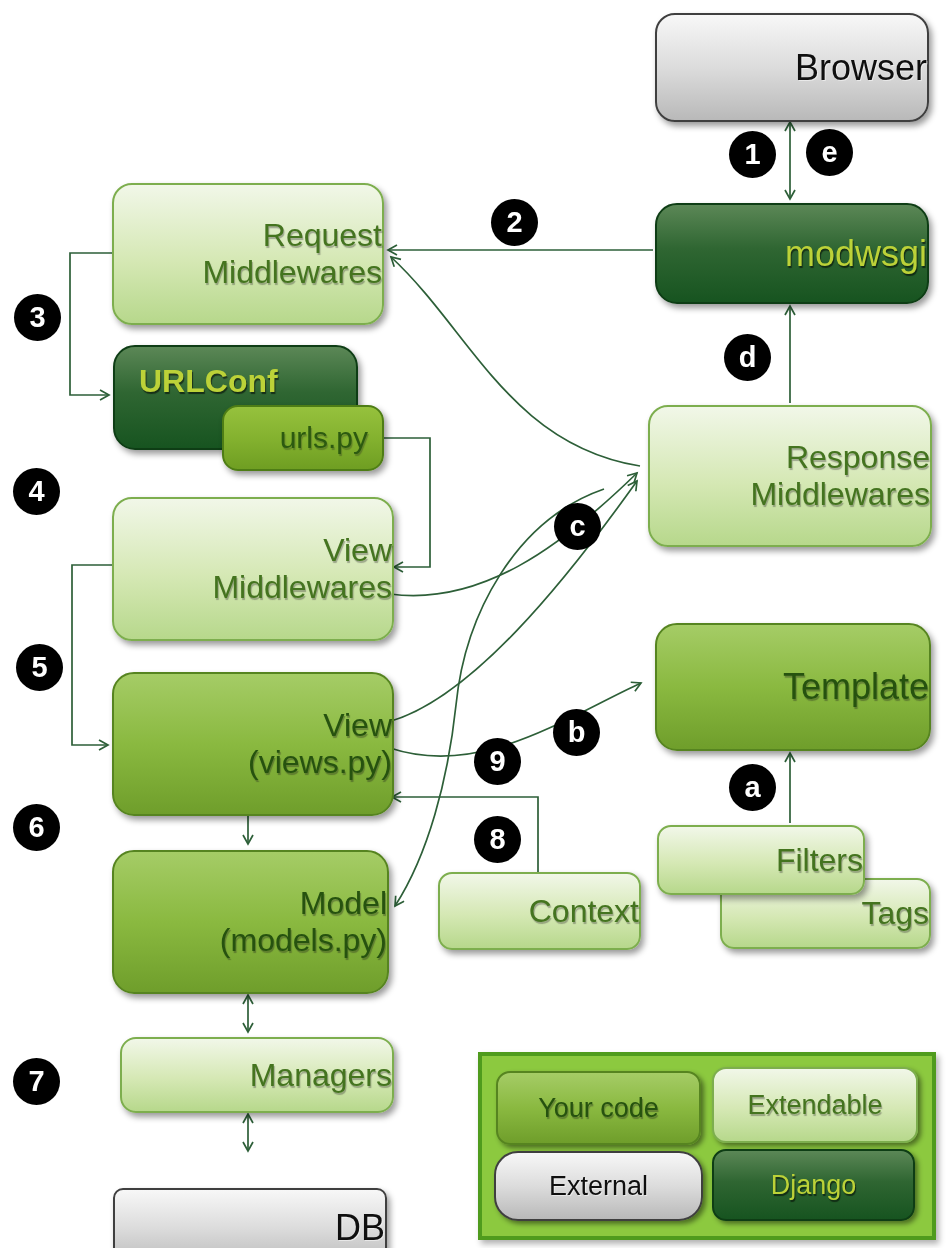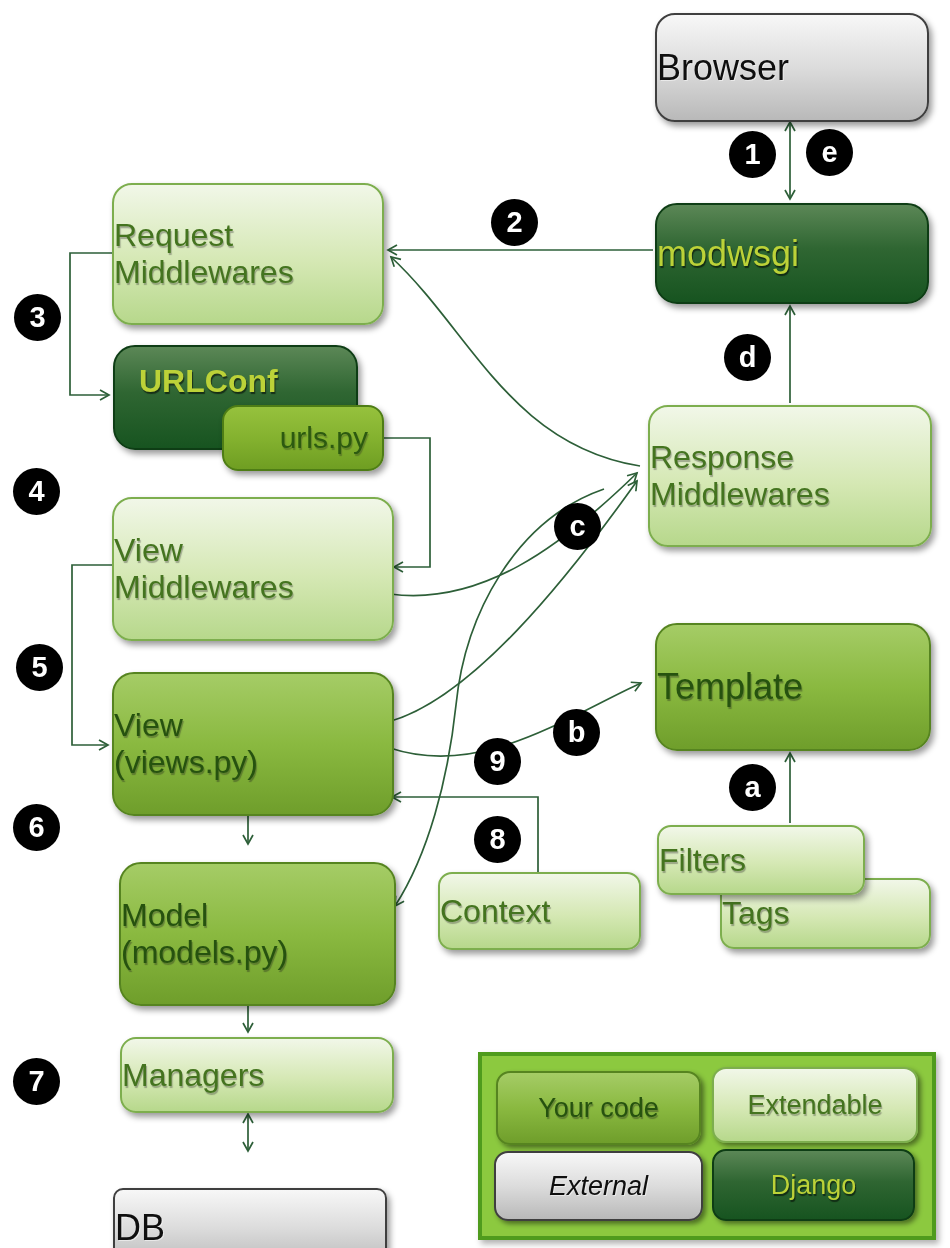--- a/index.html
+++ b/index.html
@@ -1,21 +1,21 @@
 <!DOCTYPE html>
 <html><head>
 <meta charset="utf-8">
 <style>
   html,body{margin:0;padding:0;background:#ffffff;}
   body{width:950px;height:1248px;position:relative;overflow:hidden;
        font-family:"Liberation Sans","DejaVu Sans",sans-serif;}
   #stage{position:absolute;left:0;top:0;width:950px;height:1248px;}
   #arrows{position:absolute;left:0;top:0;z-index:1;}
   .node{position:absolute;z-index:2;display:flex;flex-direction:column;
-        align-items:flex-start;justify-content:center;text-align:center;
+        align-items:flex-end;justify-content:center;text-align:center;
         box-shadow:3px 4px 6px rgba(0,0,0,0.40);line-height:1.15;}
   .node .l{display:block;}
   .light{background:linear-gradient(180deg,#f1f7e8 0%,#d5e8b4 55%,#b7d88c 100%);
          border:2px solid #7dae4e;border-radius:20px;color:#44741f;
          text-shadow:1px 1.5px 1px rgba(40,40,40,0.35);}
   .med{background:linear-gradient(180deg,#a5cc66 0%,#8ab940 50%,#6f9e2b 100%);
        border:2px solid #568420;border-radius:22px;color:#26520f;
        text-shadow:1px 1.5px 1px rgba(30,30,30,0.35);}
   .bright{background:linear-gradient(180deg,#96c13d 0%,#84b22f 50%,#6f9e22 100%);
        border:2px solid #4e7d15;border-radius:16px;color:#2c5a10;
@@ -32,21 +32,21 @@
   .badge{position:absolute;z-index:4;width:47px;height:47px;border-radius:50%;
          background:#000;color:#fff;display:flex;align-items:center;justify-content:center;
          font-size:29px;font-weight:bold;line-height:1;}
   #legend{position:absolute;z-index:2;background:#8cc93f;border:4px solid #4f9b1d;
           box-shadow:3px 4px 6px rgba(0,0,0,0.3);}
   .pill{position:absolute;display:flex;align-items:center;justify-content:center;
         font-size:27px;box-shadow:3px 3px 5px rgba(0,0,0,0.45);}
   .pill.light{border-radius:14px;}
   .pill.med{border-radius:14px;}
   .pill.dark{border-radius:14px;}
-  .pill.gray{border-radius:14px;font-style:italic;}
+  .pill.gray{border-radius:24px;}
 </style>
 </head>
 <body>
 
 <div id="stage">
 
   <svg id="arrows" width="950" height="1248" viewBox="0 0 950 1248">
     <defs>
       <marker id="ah" markerWidth="16" markerHeight="14" refX="10" refY="6" orient="auto-start-reverse" markerUnits="userSpaceOnUse">
         <path d="M1,1 L10,6 L1,11" fill="none" stroke="#2d5f38" stroke-width="1.7"></path>
@@ -113,21 +113,21 @@
   <div class="node light fs-l" style="left:112px;top:497px;width:278px;height:140px;">
     <span class="l">View</span>
     <span class="l">Middlewares</span>
   </div>
 
   <div class="node med fs-l" style="left:112px;top:672px;width:278px;height:140px;">
     <span class="l">View</span>
     <span class="l">(views.py)</span>
   </div>
 
-  <div class="node med fs-l" style="left:119px;top:850px;width:273px;height:140px;margin-top:12px;">
+  <div class="node med fs-l" style="left:112px;top:850px;width:273px;height:140px;">
     <span class="l">Model</span>
     <span class="l">(models.py)</span>
   </div>
 
   <div class="node light fs-l" style="left:120px;top:1037px;width:270px;height:72px;border-radius:16px;">
     <span class="l">Managers</span>
   </div>
 
   <div class="node gray fs-xl" style="left:113px;top:1156px;width:270px;height:76px;border-radius:10px;margin-top:32px;">
     <span class="l">DB</span>

